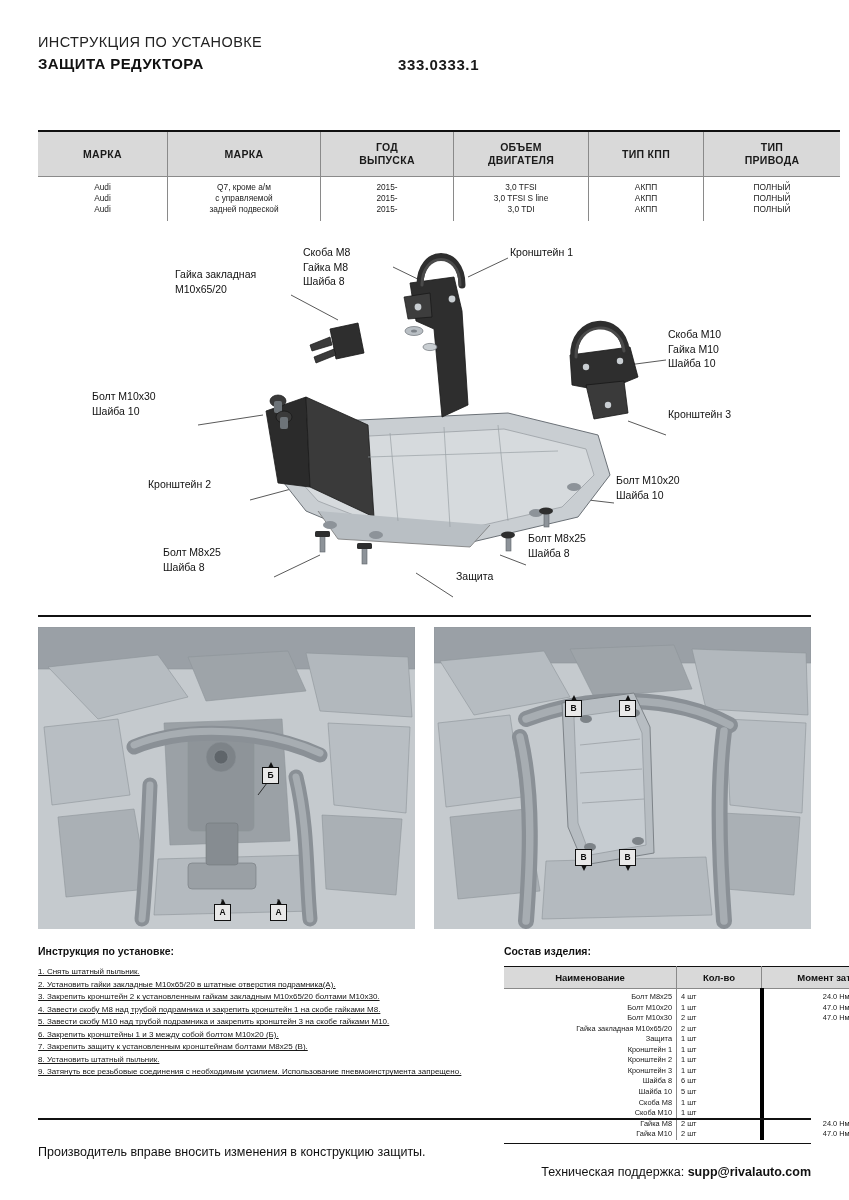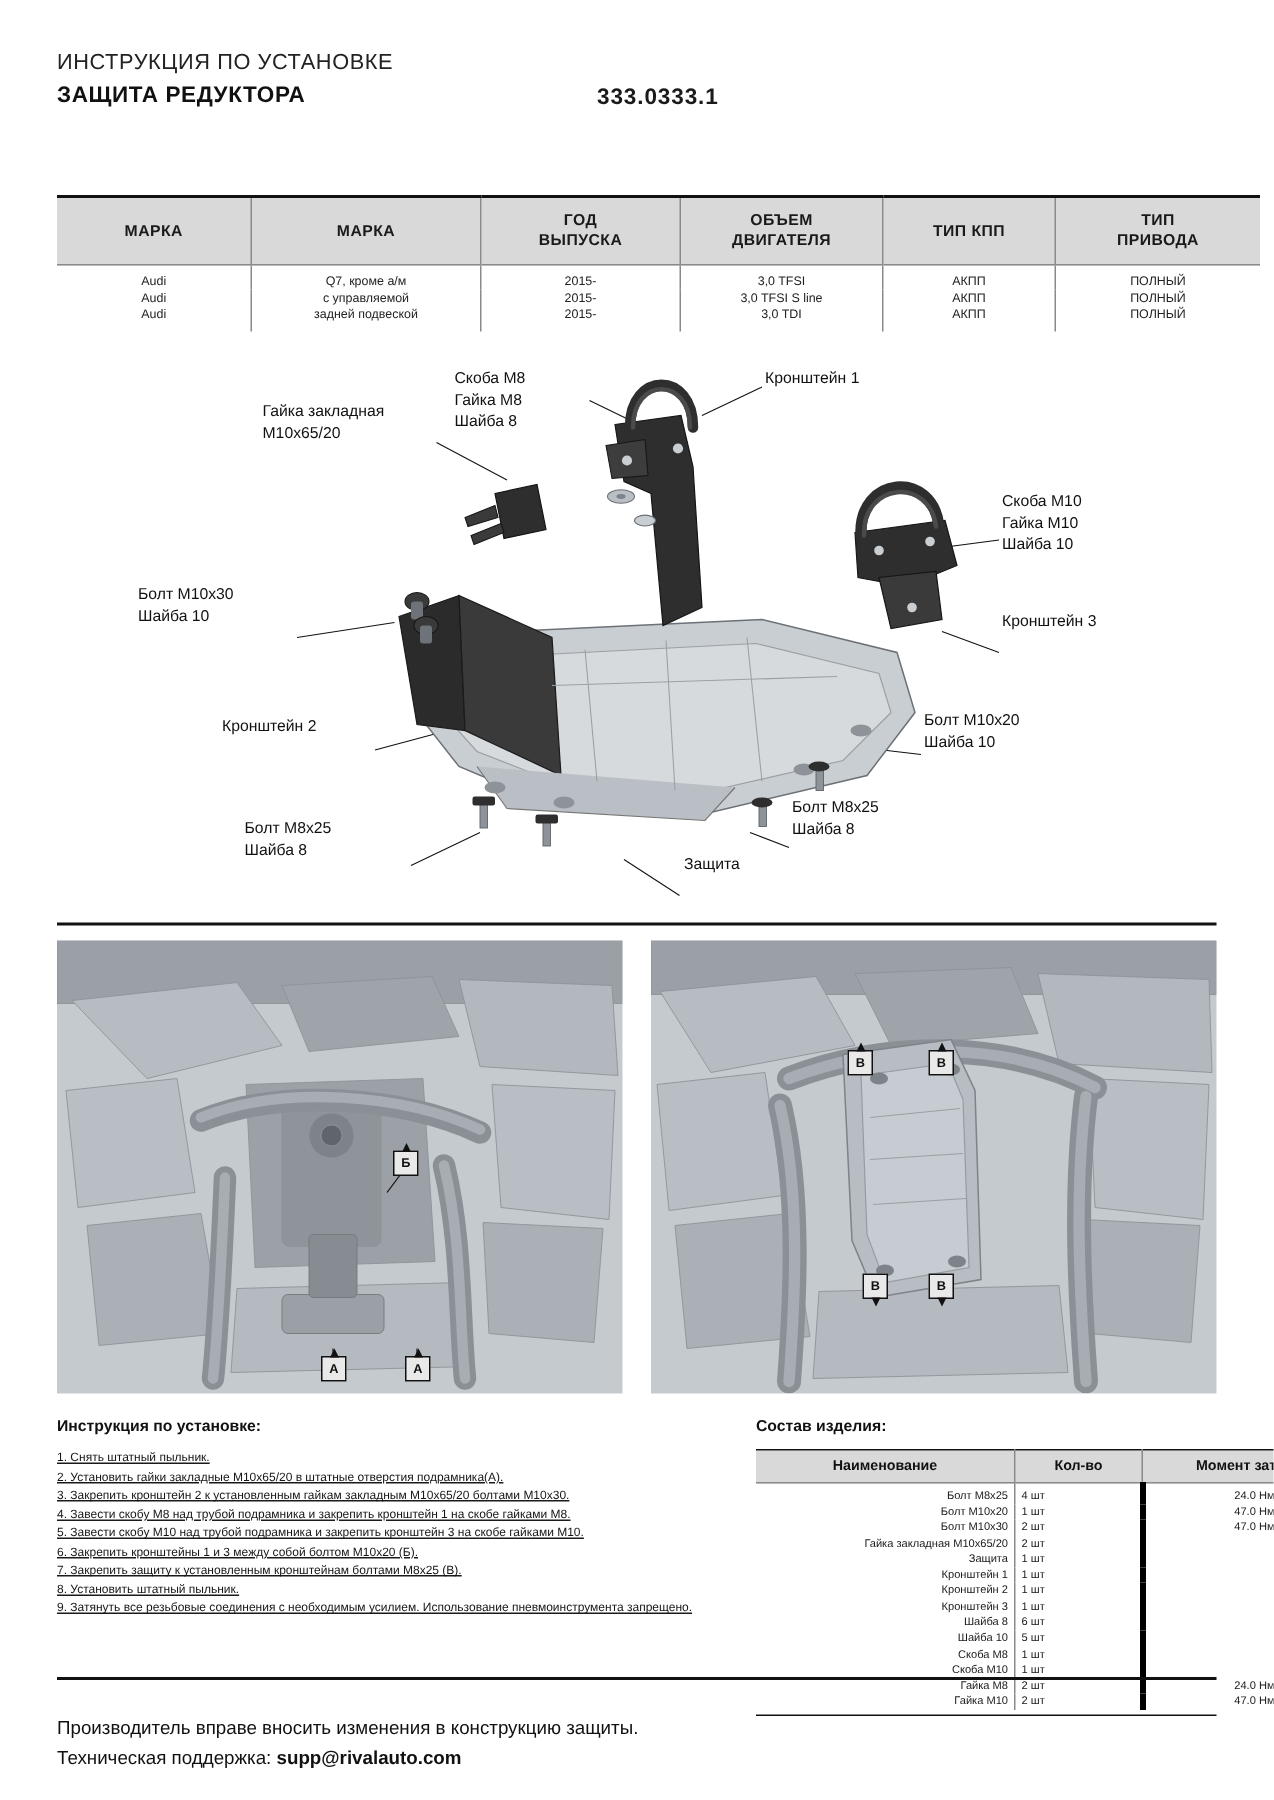--- a/index.html
+++ b/index.html
@@ -224,21 +224,21 @@
     left: 38px;
     top: 1118px;
     width: 773px;
   }
   .footer-rule { width: 773px; height: 2px; background: #111; }
   .footer-line {
     font-size: 12.5px;
     color: #111;
     margin-top: 25px;
   }
-  .footer-line.second { margin-top: 6px; }
+  .footer-line.second { margin-top: 6px; text-align: right; }
   .footer-mail { font-weight: bold; }
 </style>
 </head>
 <body>
 
 <div class="page">
 
   <div class="header">
     <div class="header-title-1">ИНСТРУКЦИЯ ПО УСТАНОВКЕ</div>
     <div class="header-title-2">ЗАЩИТА РЕДУКТОРА</div>

